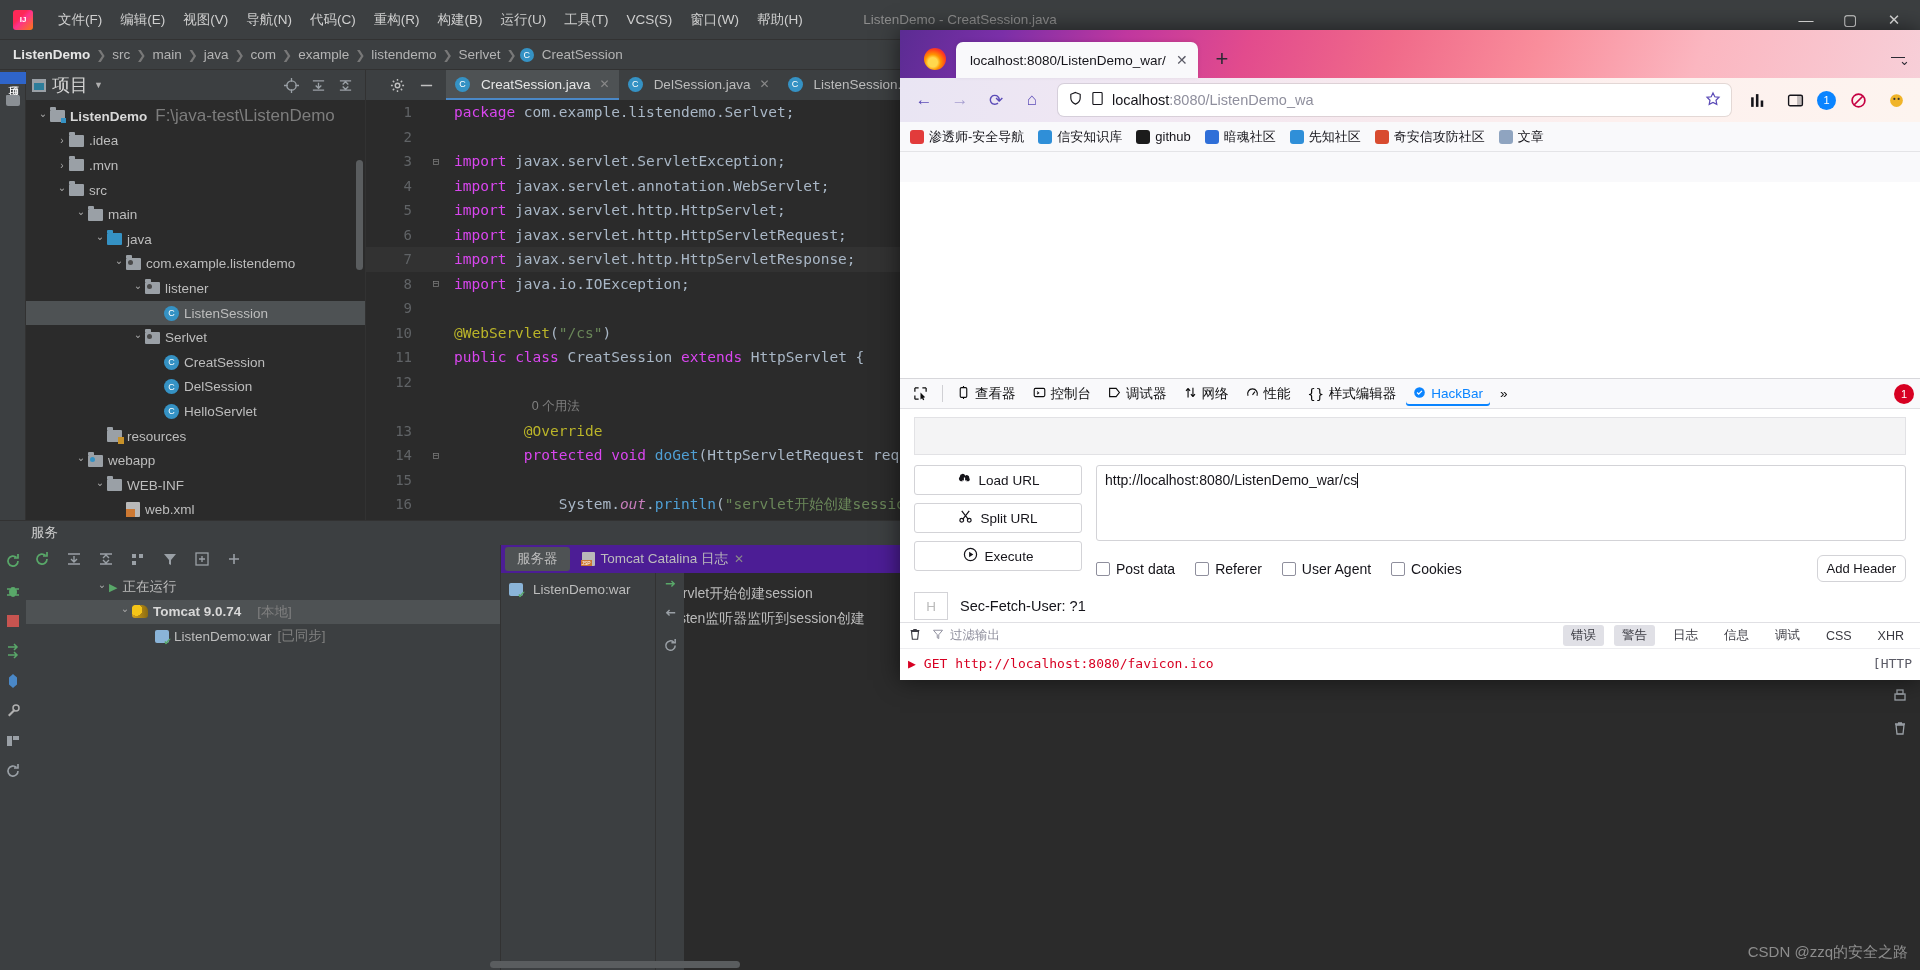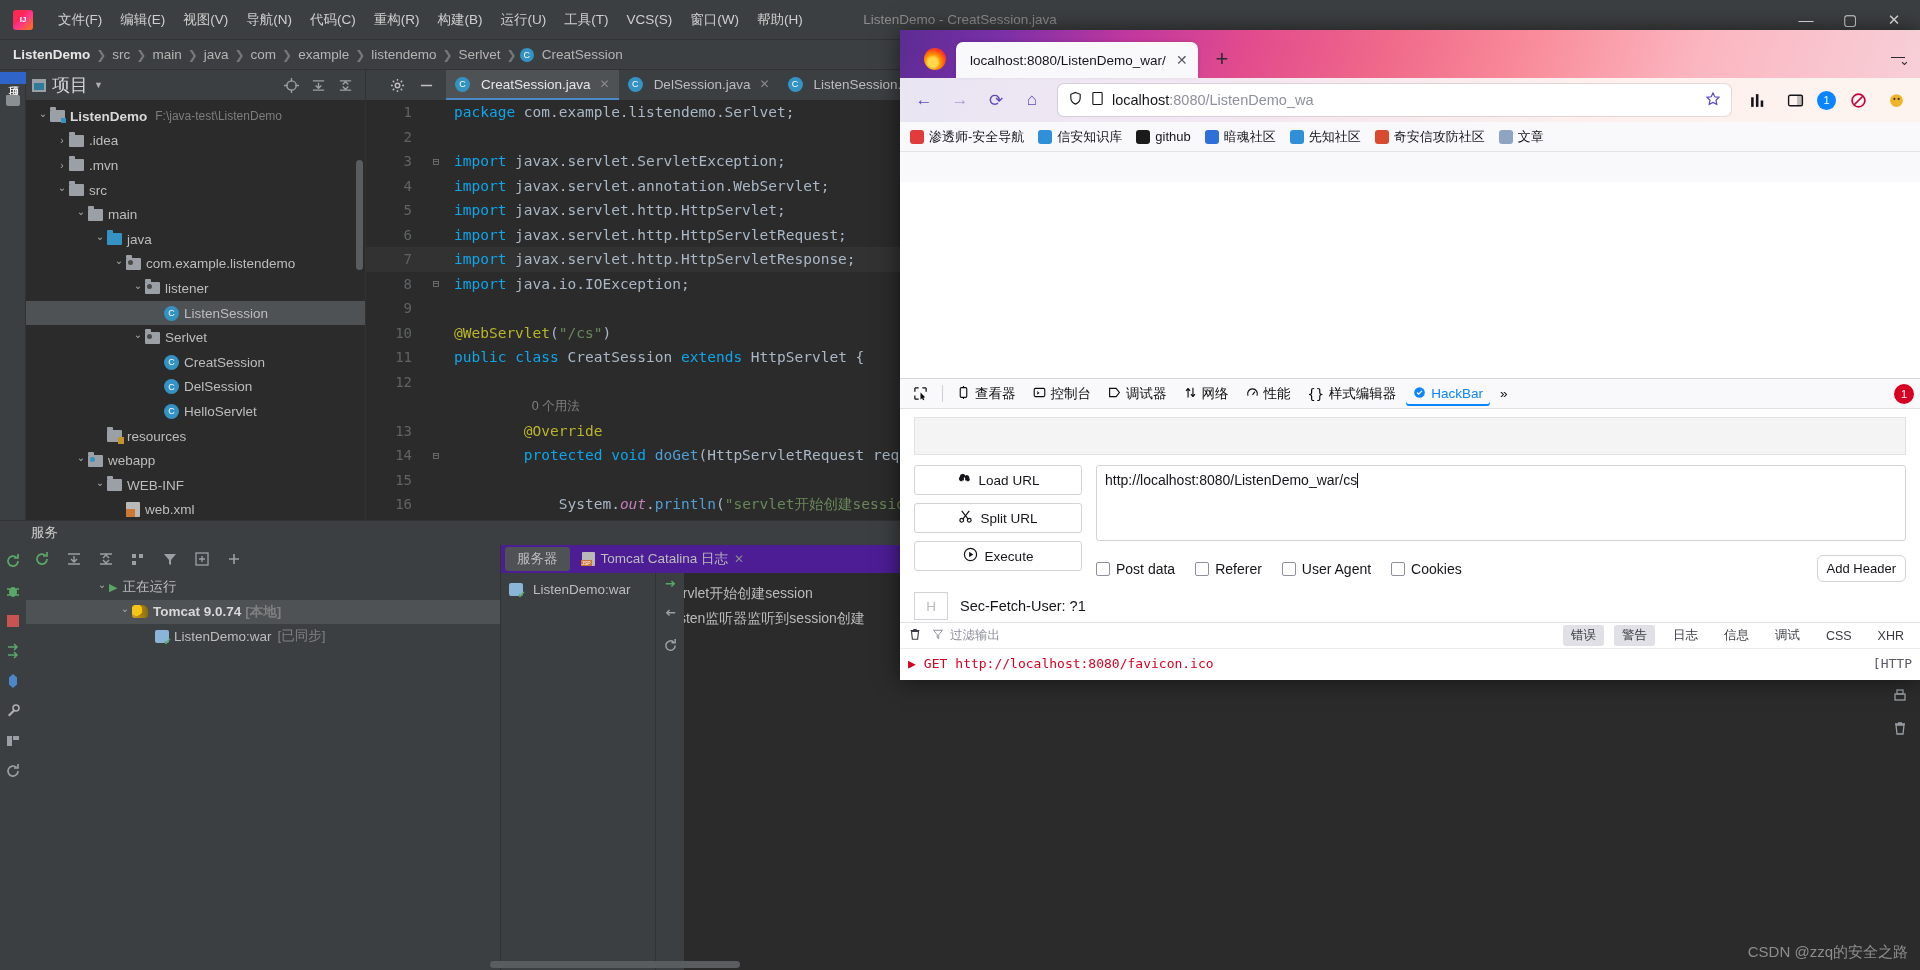--- a/index.html
+++ b/index.html
@@ -93,21 +93,21 @@
   .folder.pkg::after { content:""; position:absolute; left:2px; top:2px; width:5px;height:5px;border-radius:50%;background:#4a4a4a;}
   .folder.res::after { content:""; position:absolute; right:-2px; bottom:-2px; width:6px;height:7px;background:#c8922a;}
   .folder.webapp::after { content:""; position:absolute; left:2px; top:2px; width:5px;height:5px;border-radius:50%;background:#3592c4;}
   .cicon {
     width: 15px; height: 15px; border-radius: 50%; background: #3592c4; color: #fff;
     font-size: 9px; display: flex; align-items: center; justify-content: center;
     margin-right: 5px; flex: none;
   }
   .xml-ico { width:14px;height:15px;background:#b9b9b9;position:relative;margin-right:5px;flex:none;border-radius:1px;}
   .xml-ico::after{content:"";position:absolute;left:0;bottom:0;width:9px;height:8px;background:#cc7832;}
-  .path-hint { color: #7d7d7d; font-size: 12px; margin-left: 8px; }
+  .path-hint { color: #7d7d7d; font-size: 17px; margin-left: 8px; }
   .name-bold { font-weight: bold; color: #d8d8d8; }
 
   
   .editor {
     position: absolute; left: 366px; right: 0; top: 70px; bottom: 450px;
     background: #2b2b2b;
   }
   .tabbar { height: 30px; background: #3c3f41; display: flex; align-items: center; }
   .tool-gutter { width: 80px; display:flex; align-items:center; justify-content:flex-end; gap:13px; padding-right:12px; color:#9aa0a6; height:30px;}
   .etab {
@@ -118,21 +118,21 @@
   .etab .x { color: #8a8a8a; font-size: 12px; margin-left: 3px; }
   .jsp-ico { width:13px;height:14px;background:#b9b9b9;position:relative;border-radius:1px;}
   .jsp-ico::after{content:"JSP";position:absolute;left:-1px;bottom:0;font-size:5px;background:#cc7832;color:#fff;padding:0 1px;}
 
   .code-area { position: absolute; top: 30px; left: 0; right: 0; bottom: 0; background: #2b2b2b; overflow: hidden;}
   .code-line { height: 24.5px; display: flex; align-items: center; font-family: "DejaVu Sans Mono", monospace; font-size: 14.5px; }
   .code-line.cur { background: #323232; }
   .lno { width: 60px; text-align: right; padding-right: 14px; color: #606366; font-size: 14px; flex:none;}
   .gut { width: 20px; text-align:center; color:#7b7b7b; font-size:11px; flex:none;}
   .code-txt { white-space: pre; color: #a9b7c6; padding-left: 8px; }
-  .kw { color: #0ea5e9; }
+  .kw { color: #d946ef; }
   .str { color: #6a8759; }
   .ann { color: #bbb529; }
   .typ { color: #a9b7c6; }
   .mth { color: #4f9fd4; }
   .fld { color: #c77dbb; font-style: italic; }
   .usage { color: #808080; font-size: 12.5px; padding-left: 8px; font-family:"Liberation Sans",sans-serif;}
 
   
   .services {
     position: absolute; left: 0; right: 0; bottom: 0; top: 520px; background: #3c3f41;
@@ -644,21 +644,21 @@
         <div class="svc-tree" id="svc-tree">
             <div class="svc-row" style="padding-left: 69px;">
               <span class="arrow open"></span>
               <span class="play-ico">▶</span>
               <span>正在运行</span>
             </div>
             <div class="svc-row sel" style="padding-left: 92px;">
               <span class="arrow open"></span>
               <span class="tomcat-ico"></span>
               <span class="name-bold">Tomcat 9.0.74</span>
-              <span class="dim" style="margin-left: 4px; font-weight: bold;">[本地]</span>
+              <span class="dim" style="margin-left: 16px;">[本地]</span>
             </div>
             <div class="svc-row" style="padding-left: 115px;">
               <span class="arrow"></span>
               <span class="war-ico"></span>
               <span>ListenDemo:war</span>
               <span class="dim" style="margin-left: 6px;">[已同步]</span>
             </div>
           </div>
       </div>
 

